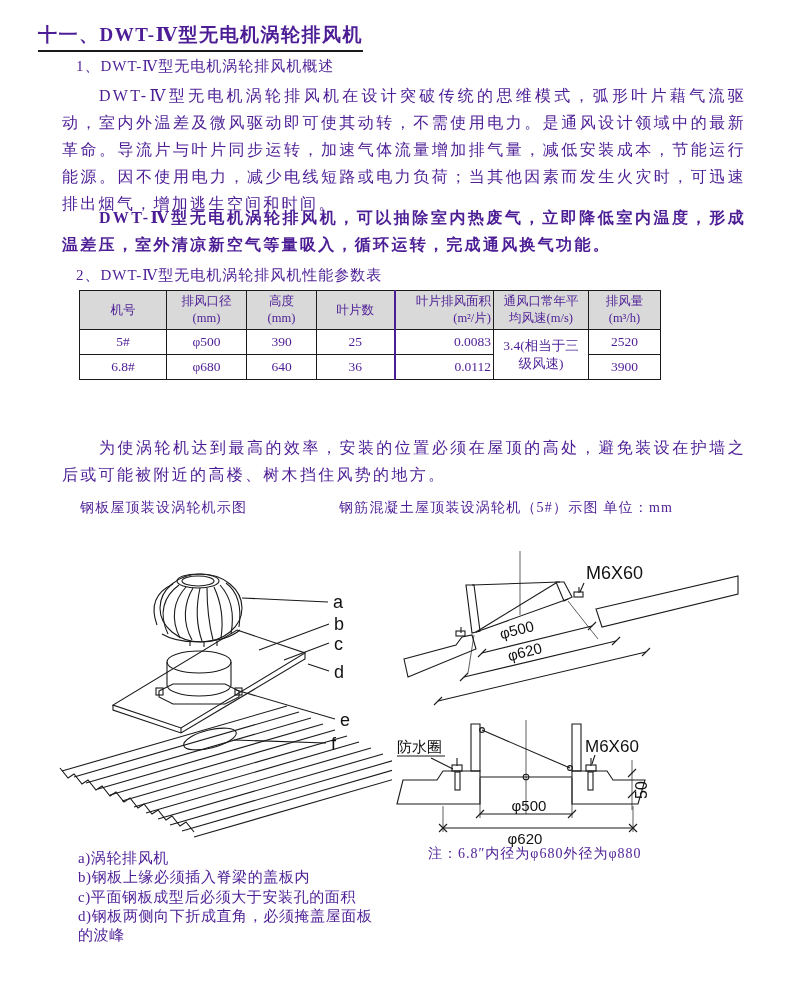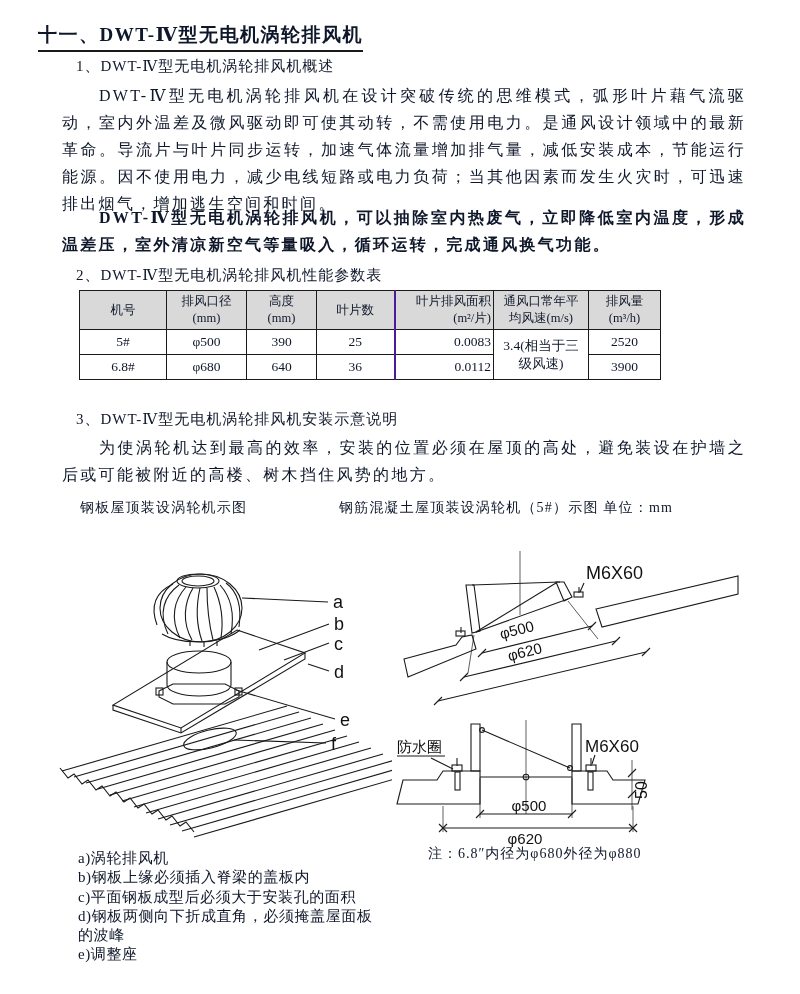--- a/index.html
+++ b/index.html
@@ -1,17 +1,17 @@
 <!DOCTYPE html>
 <html><head>
 <meta charset="utf-8">
 <style>
   html,body{margin:0;padding:0;background:#ffffff;}
   #page{position:relative;width:800px;height:994px;background:#ffffff;overflow:hidden;
-        font-family:"Liberation Serif","DejaVu Serif",serif;color:#0f172a;}
+        font-family:"Liberation Serif","DejaVu Serif",serif;color:#4c1d95;}
   .abs{position:absolute;}
   #title{left:38px;top:22px;font-size:19px;font-weight:bold;letter-spacing:1.5px;
          border-bottom:2px solid #1a1a1a;padding-bottom:2px;}
   .heading{left:76px;font-size:15px;letter-spacing:1px;}
   .para{left:62px;width:684px;font-size:16px;line-height:27px;letter-spacing:2.3px;
         text-align:justify;text-indent:37px;}
   .caption{font-size:14px;letter-spacing:1.2px;}
   
   #perf-table{left:79px;top:290px;width:581px;border-collapse:collapse;table-layout:fixed;border-radius:17px;}
   #perf-table th,#perf-table td{border:1px solid #1a1a1a;text-align:center;vertical-align:middle;
@@ -86,21 +86,20 @@
       <td>6.8#</td>
       <td>φ680</td>
       <td>640</td>
       <td>36</td>
       <td class="thick-l">0.0112</td>
       <td>3900</td>
     </tr>
   </tbody>
     </table>
 
-  <div class="abs heading" style="top:410px;">3、DWT-Ⅳ型无电机涡轮排风机安装示意说明</div>
   <div class="abs para" style="top:434px;">为使涡轮机达到最高的效率，安装的位置必须在屋顶的高处，避免装设在护墙之后或可能被附近的高楼、树木挡住风势的地方。</div>
 
   <div class="abs caption" style="left:80px;top:499px;">钢板屋顶装设涡轮机示图</div>
   <div class="abs caption" style="left:339px;top:499px;">钢筋混凝土屋顶装设涡轮机（5#）示图 单位：mm</div>
 
   <svg class="diagram" style="left:52px;top:538px;" width="340" height="310" viewBox="0 0 340 310">
     <g>
       <line x1="10" y1="233" x2="235" y2="168"></line>
         <line x1="22" y1="239" x2="247" y2="174"></line>
       <line x1="34" y1="245" x2="259" y2="180"></line>
@@ -284,16 +283,15 @@
   </svg>
 
   <div id="note" class="abs">注：6.8″内径为φ680外径为φ880</div>
 
   <div id="legend" class="abs">
     <div>a)涡轮排风机</div>
     <div>b)钢板上缘必须插入脊梁的盖板内</div>
     <div>c)平面钢板成型后必须大于安装孔的面积</div>
     <div>d)钢板两侧向下折成直角，必须掩盖屋面板
 的波峰</div>
-    <div>e)调整座</div>
   </div>
 
 </div>
 
 </body></html>

